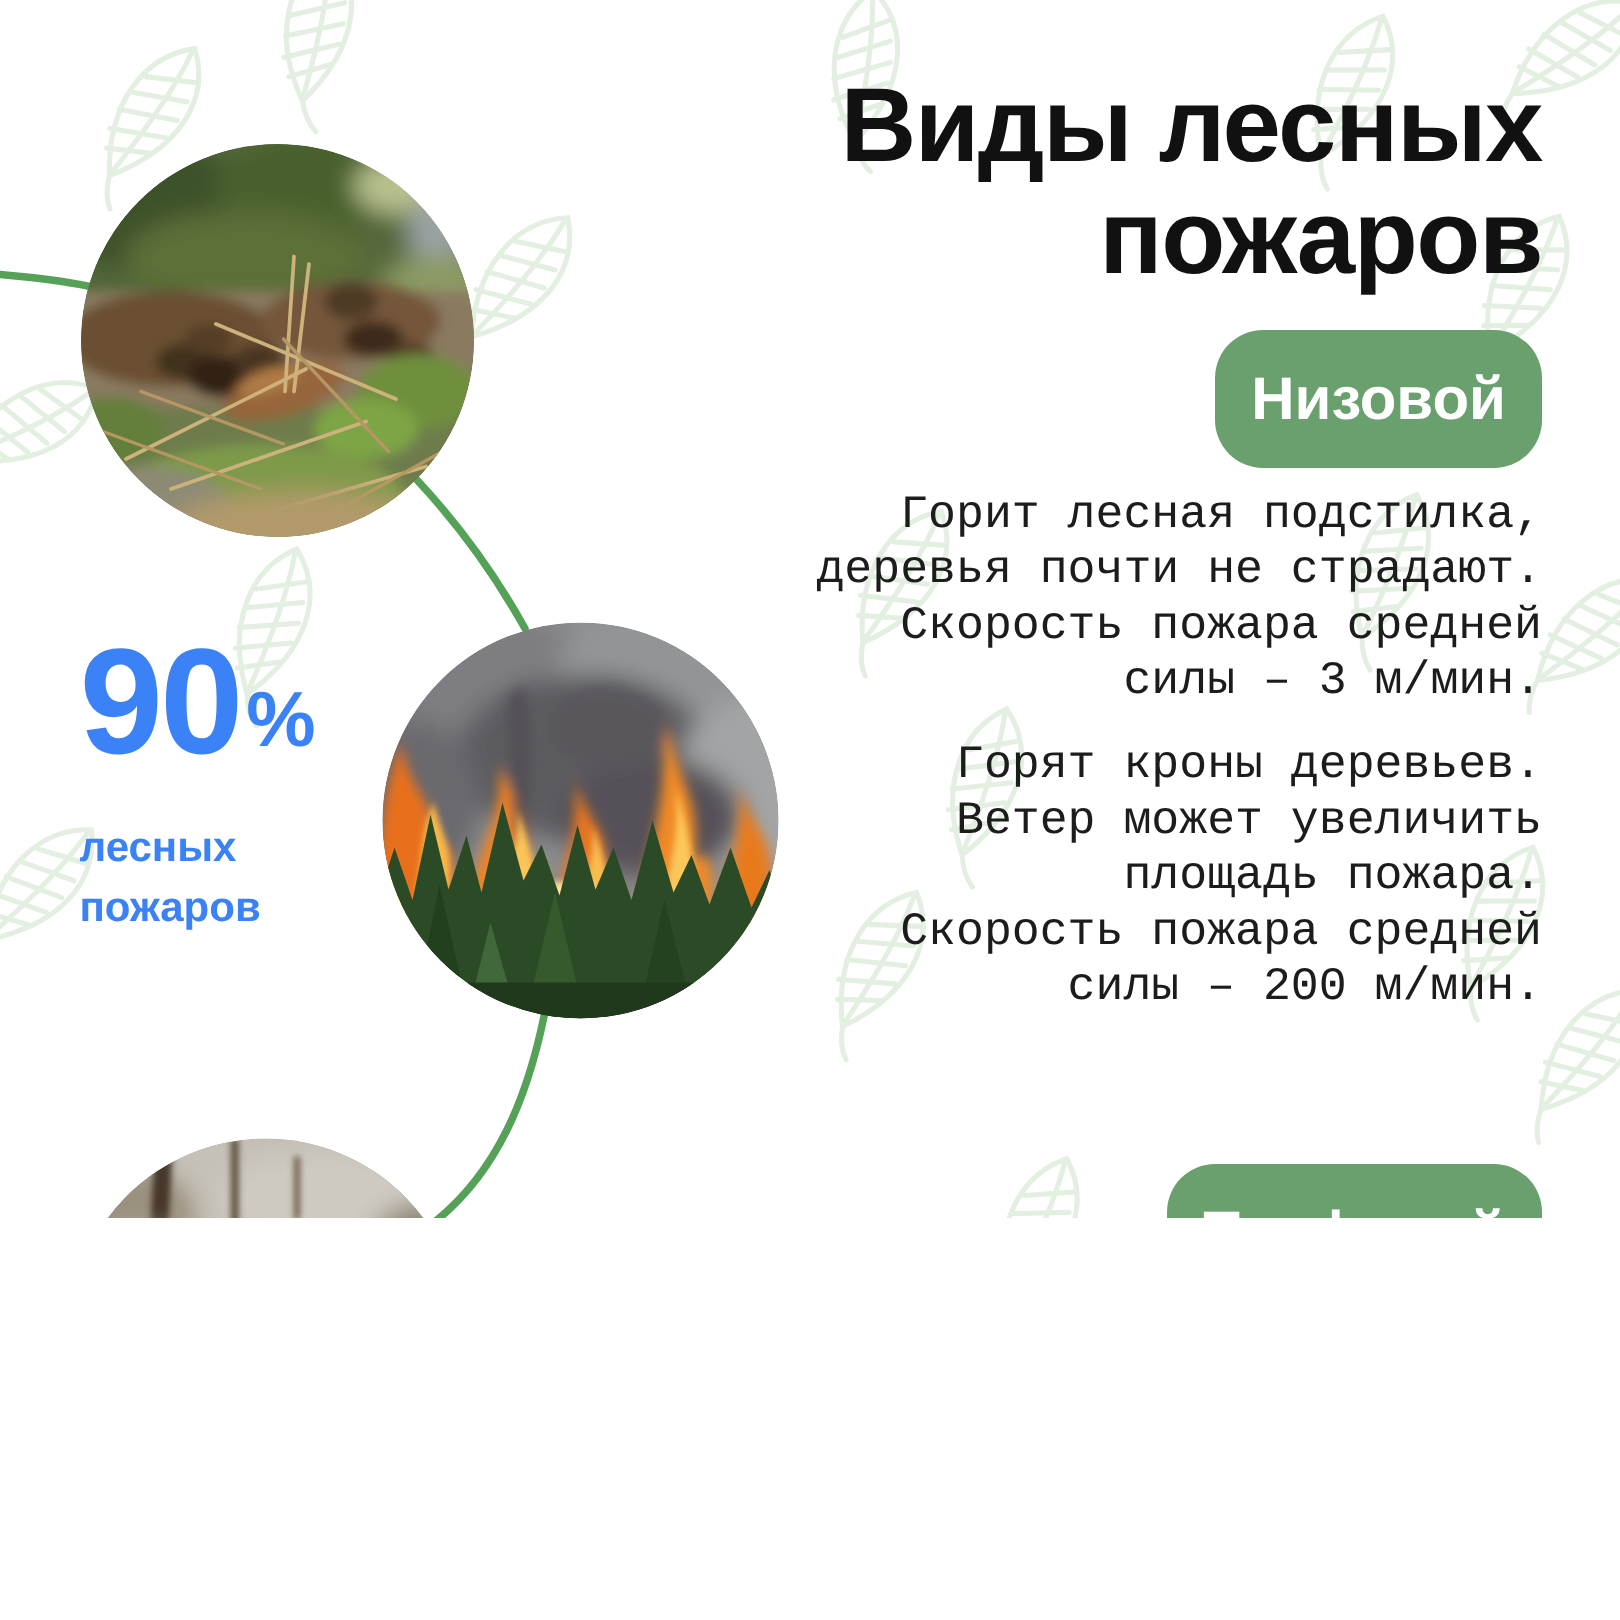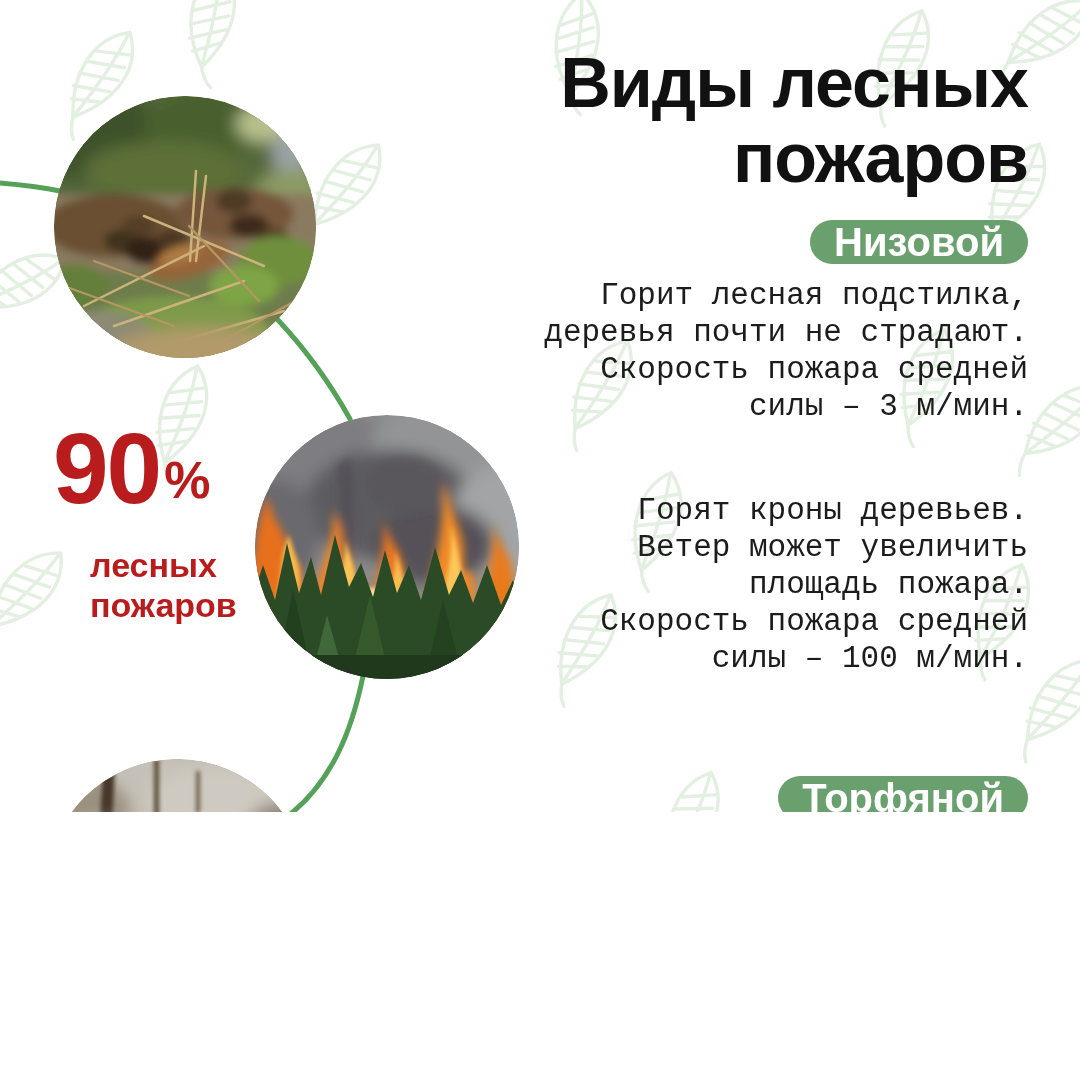--- a/index.html
+++ b/index.html
@@ -13,34 +13,34 @@
   .photo1 { left:54px;  top:96px;  width:262px; height:262px; }
   .photo2 { left:255px; top:415px; width:264px; height:264px; }
   .photo3 { left:46px;  top:759px; width:262px; height:262px; }
 
   .title {
     position:absolute; z-index:3; right:52px; top:46px; margin:0;
     font-size:70px; line-height:75px; font-weight:700; color:#111111;
     text-align:right; letter-spacing:-1px; white-space:pre-line;
   }
 
-  .stat { position:absolute; z-index:3; left:53px; top:424px; color:#b91c1c; }
+  .stat { position:absolute; z-index:3; left:53px; top:424px; color:#3b82f6; }
   .stat-number { font-weight:700; font-size:100px; line-height:88px; letter-spacing:-2px; }
   .stat-number .pct { font-size:52px; letter-spacing:0; position:relative; top:-5px; margin-left:4px; }
-  .stat-bold { font-weight:700; font-size:34px; line-height:40px; margin-top:16px; white-space:pre-line;margin-left:37px; }
+  .stat-bold { font-weight:700; font-size:28px; line-height:40px; margin-top:16px; white-space:pre-line; }
   .stat-small { font-weight:400; font-size:27px; line-height:27px; margin-top:21px; white-space:pre-line; }
 
   .section { position:absolute; z-index:3; right:52px; text-align:right; }
   .section-1 { top:220px; }
   .section-2 { top:479px; }
   .section-3 { top:776px; }
   .badge {
     display:inline-block; background:#6aa06d; color:#ffffff;
     font-weight:700; font-size:40px; line-height:44px;
-    padding:0 24px; border-radius:32px;
+    padding:24px 24px; border-radius:32px;
   }
   .section-body {
     margin-top:13px; font-size:31px; line-height:37px; color:#1c1c1c;
     white-space:pre-line;
     font-family:Liberation Mono, monospace;
   }
   .section-3 .section-body { margin-top:17px; }
 </style>
 </head>
 <body>
@@ -308,20 +308,20 @@
 деревья почти не страдают.
 Скорость пожара средней
 силы – 3 м/мин.</div>
   </div>
 
   <div class="section section-2">
     <div class="section-body">Горят кроны деревьев.
 Ветер может увеличить
 площадь пожара.
 Скорость пожара средней
-силы – 100 м/мин.</div>
+силы – 200 м/мин.</div>
   </div>
 
   <div class="section section-3">
     <span class="badge">Торфяной</span>
   </div>
 
 </div>
 
 </body></html>

